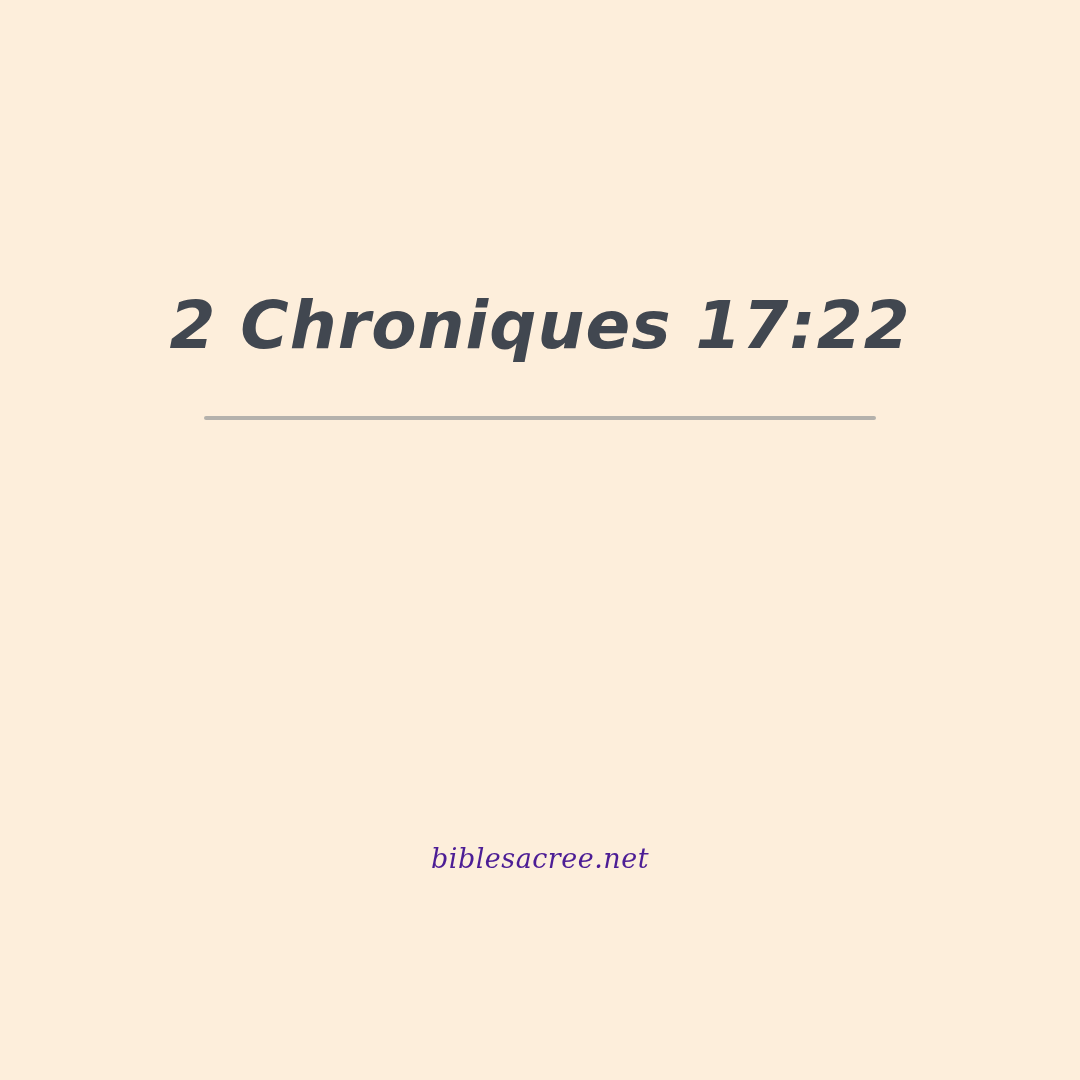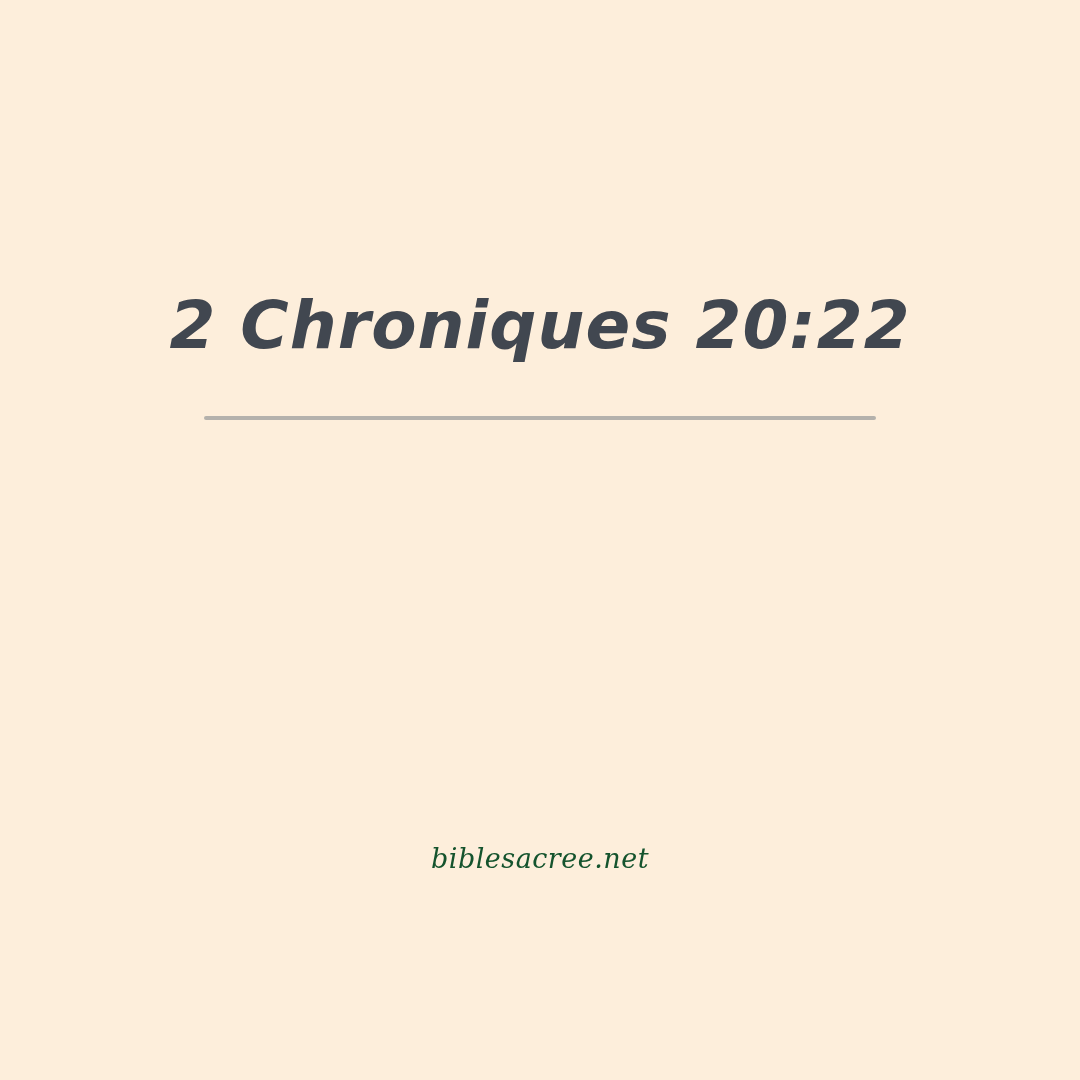--- a/index.html
+++ b/index.html
@@ -56,28 +56,28 @@
   .site {
     position: absolute;
     top: 843px;
     left: 0;
     width: 1080px;
     text-align: center;
     font-family: "DejaVu Serif", serif;
     font-style: italic;
     font-size: 27px;
     letter-spacing: 0.5px;
-    color: #14532d;
+    color: #4c1d95;
   }
 </style>
 </head>
 <body>
 
 <div class="card">
 
-  <div class="reference">2 Chroniques 20:22</div>
+  <div class="reference">2 Chroniques 17:22</div>
 
   <div class="divider"></div>
 
 
   <div class="site">biblesacree.net</div>
 
 </div>
 
 </body></html>

